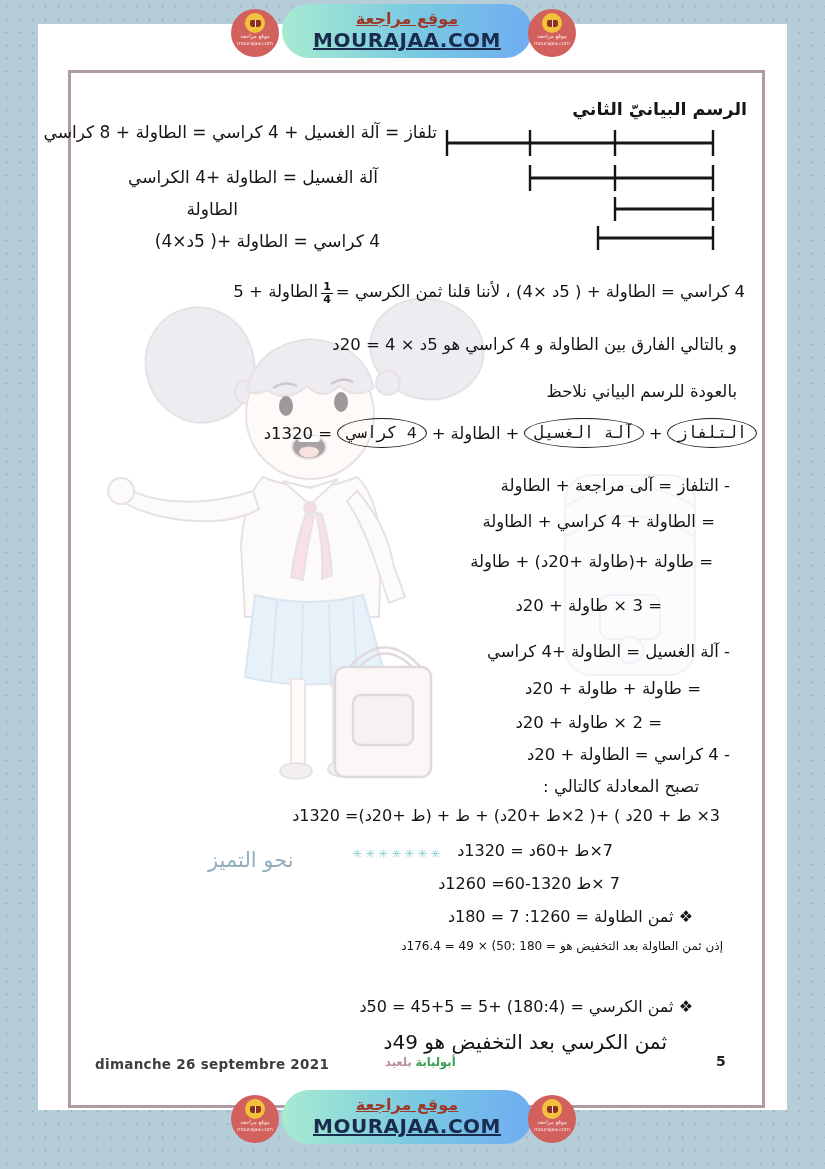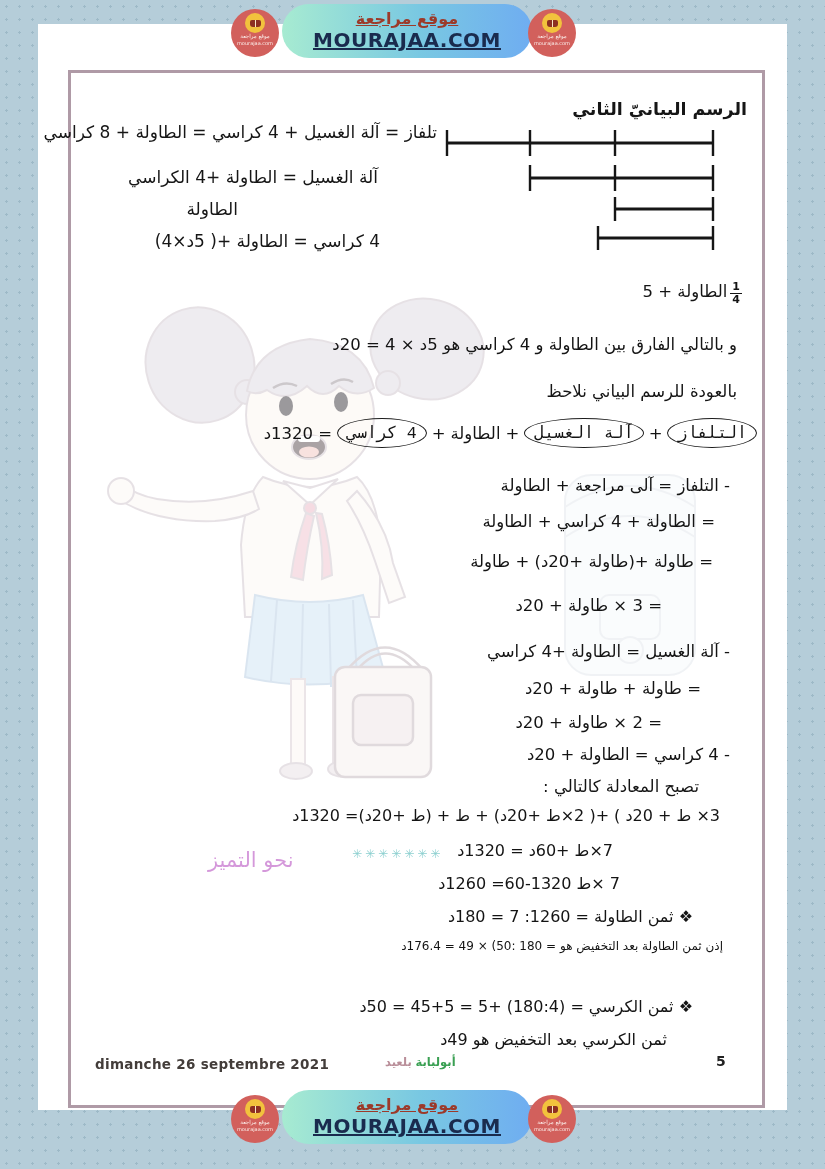--- a/index.html
+++ b/index.html
@@ -55,27 +55,27 @@
   .bl7{top:679px;right:124px;}
   .bl8{top:713px;right:163px;}
   .bl9{top:745px;right:95px;}
   .bl10{top:777px;right:126px;}
   .bl11{top:806px;right:105px;font-size:16px;}
   .bl12{top:841px;right:212px;font-size:16px;}
   .bl13{top:874px;right:205px;font-size:16px;}
   .bl14{top:907px;right:132px;font-size:16px;}
   .bl15{top:939px;right:102px;font-size:12px;}
   .bl16{top:997px;right:132px;font-size:16px;}
-  .bl17{top:1030px;right:158px;font-size:16px;}
+  .bl17{top:1030px;right:158px;font-size:20px;}
   
   .eqline{position:absolute;top:418px;right:68px;direction:rtl;display:flex;align-items:center;gap:5px;
     font-size:16.5px;color:#141414;z-index:3;white-space:nowrap;}
   .circ{border:1.7px solid #1c1c1c;border-radius:50%;padding:4px 9px;font-family:Liberation Mono, monospace;}
   
-  .wm-text{position:absolute;left:208px;top:848px;font-size:21px;color:#a21caf;opacity:.45;direction:rtl;
+  .wm-text{position:absolute;left:208px;top:848px;font-size:21px;color:#0c4a6e;opacity:.45;direction:rtl;
     filter:blur(.5px);z-index:2;}
   .wm-stars{position:absolute;left:352px;top:847px;font-size:12px;color:#1aa0a0;opacity:.5;letter-spacing:3px;z-index:2;}
   
   .f-date{position:absolute;left:95px;top:1056px;font-size:13.5px;font-weight:600;color:#433d3a;letter-spacing:.3px;z-index:3;}
   .f-author{position:absolute;left:385px;top:1055px;font-size:11.5px;direction:rtl;z-index:3;}
   .f-author .a1{color:#3aa053;font-weight:bold;}
   .f-author .a2{color:#b98e99;font-weight:bold;}
   .f-page{position:absolute;left:716px;top:1053px;font-size:14px;font-weight:bold;color:#222;z-index:3;}
   
   .girl{position:absolute;left:95px;top:295px;z-index:1;opacity:.5;}
@@ -147,21 +147,21 @@
     <path d="M175,79 V103 M273,79 V103"></path>
     <path d="M158,108 V132 M273,108 V132"></path>
   </g>
 </svg>
 <div class="dlabel dl0">تلفاز = آلة الغسيل + 4 كراسي =  الطاولة + 8 كراسي</div>
 <div class="dlabel dl1">آلة الغسيل = الطاولة +4 الكراسي</div>
 <div class="dlabel dl2">الطاولة</div>
 <div class="dlabel dl3">4 كراسي = الطاولة +(  5د×4)</div>
 
 <div class="bline lfrac">
-  <span class="frac"><span class="num">1</span><span class="den">4</span></span><span>الطاولة + 5</span>
+  <span>4 كراسي = الطاولة + ( 5د ×4) ، لأننا قلنا ثمن الكرسي =</span><span class="frac"><span class="num">1</span><span class="den">4</span></span><span>الطاولة + 5</span>
 </div>
 
 <div class="bline bl0">و بالتالي الفارق بين الطاولة و 4 كراسي هو 5د × 4 = 20د</div>
 <div class="bline bl1">بالعودة للرسم البياني نلاحظ</div>
 
 <div class="eqline">
   <span class="circ">التلفاز</span>
   <span>+</span>
   <span class="circ">آلة الغسيل</span>
   <span>+</span>

